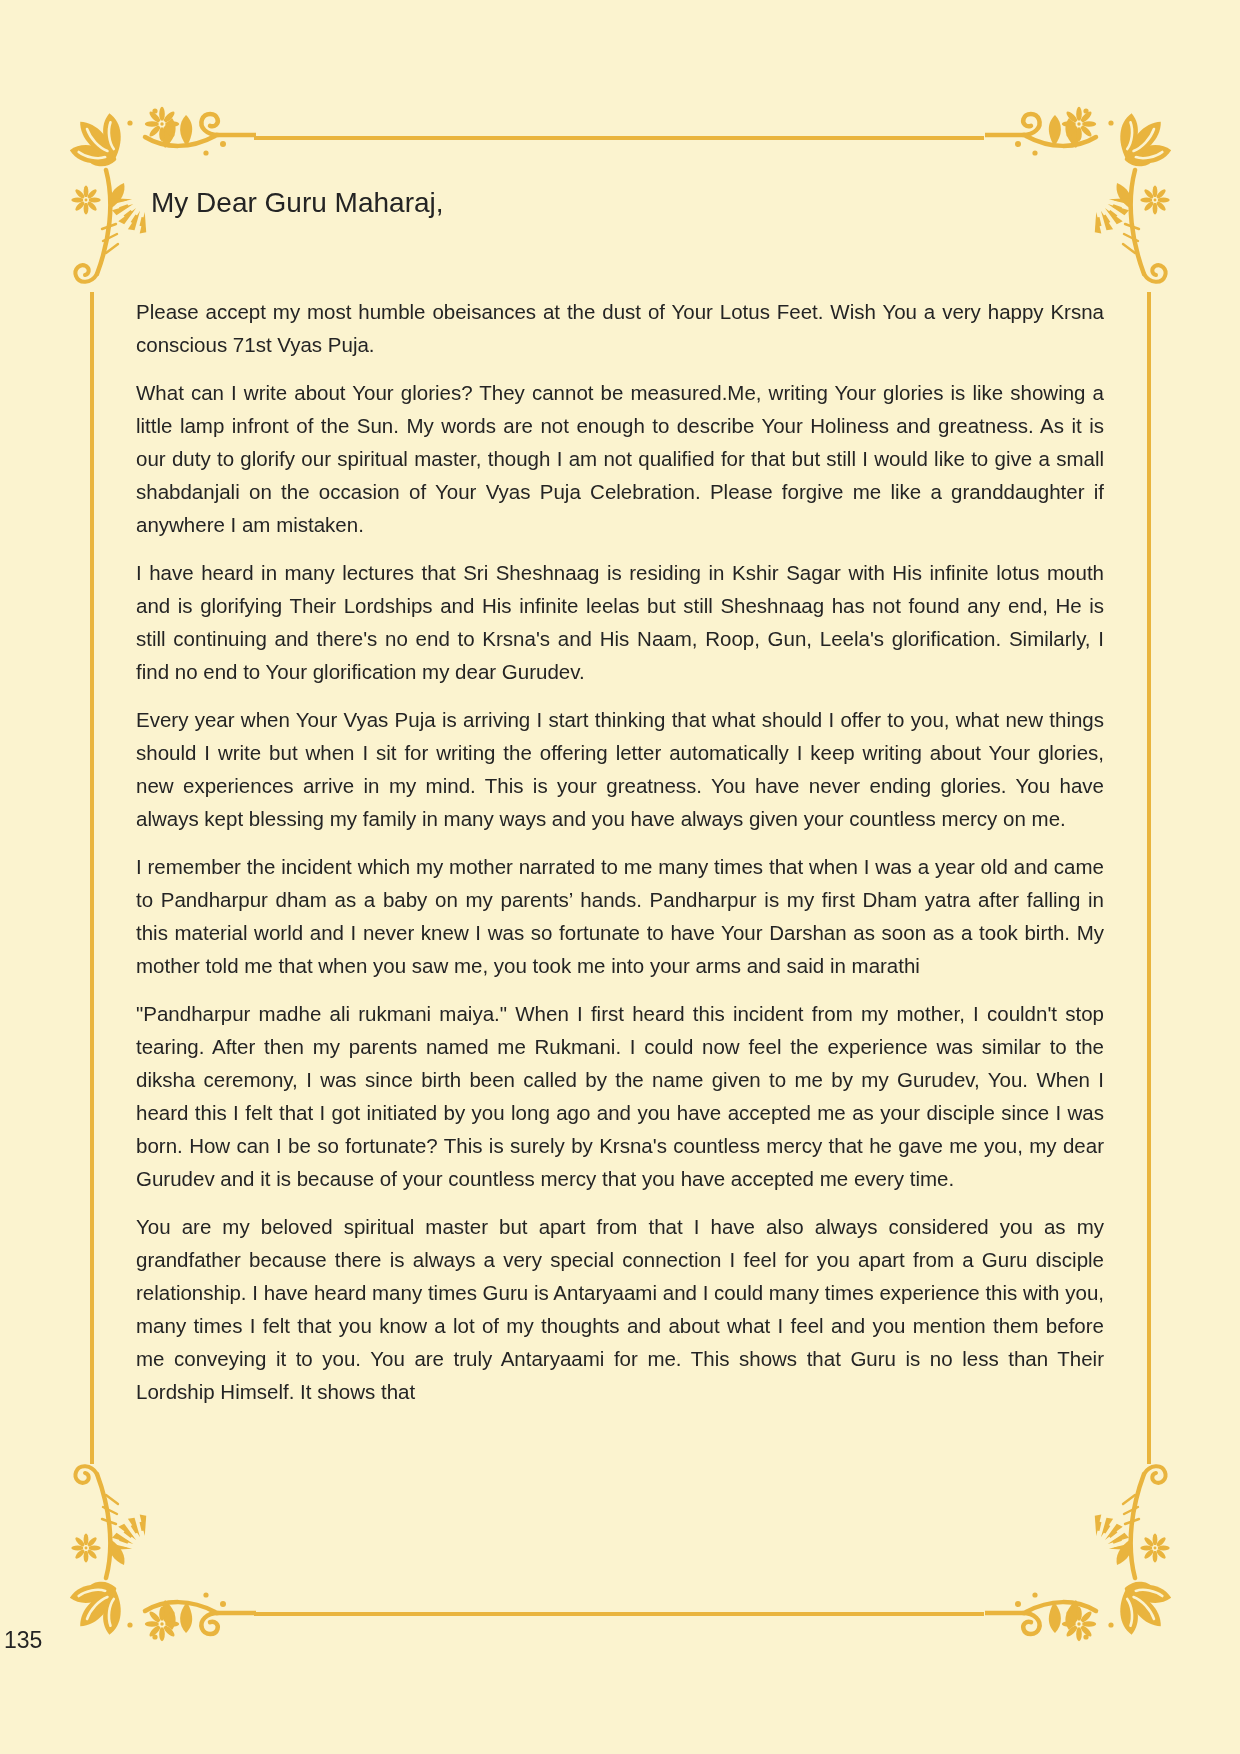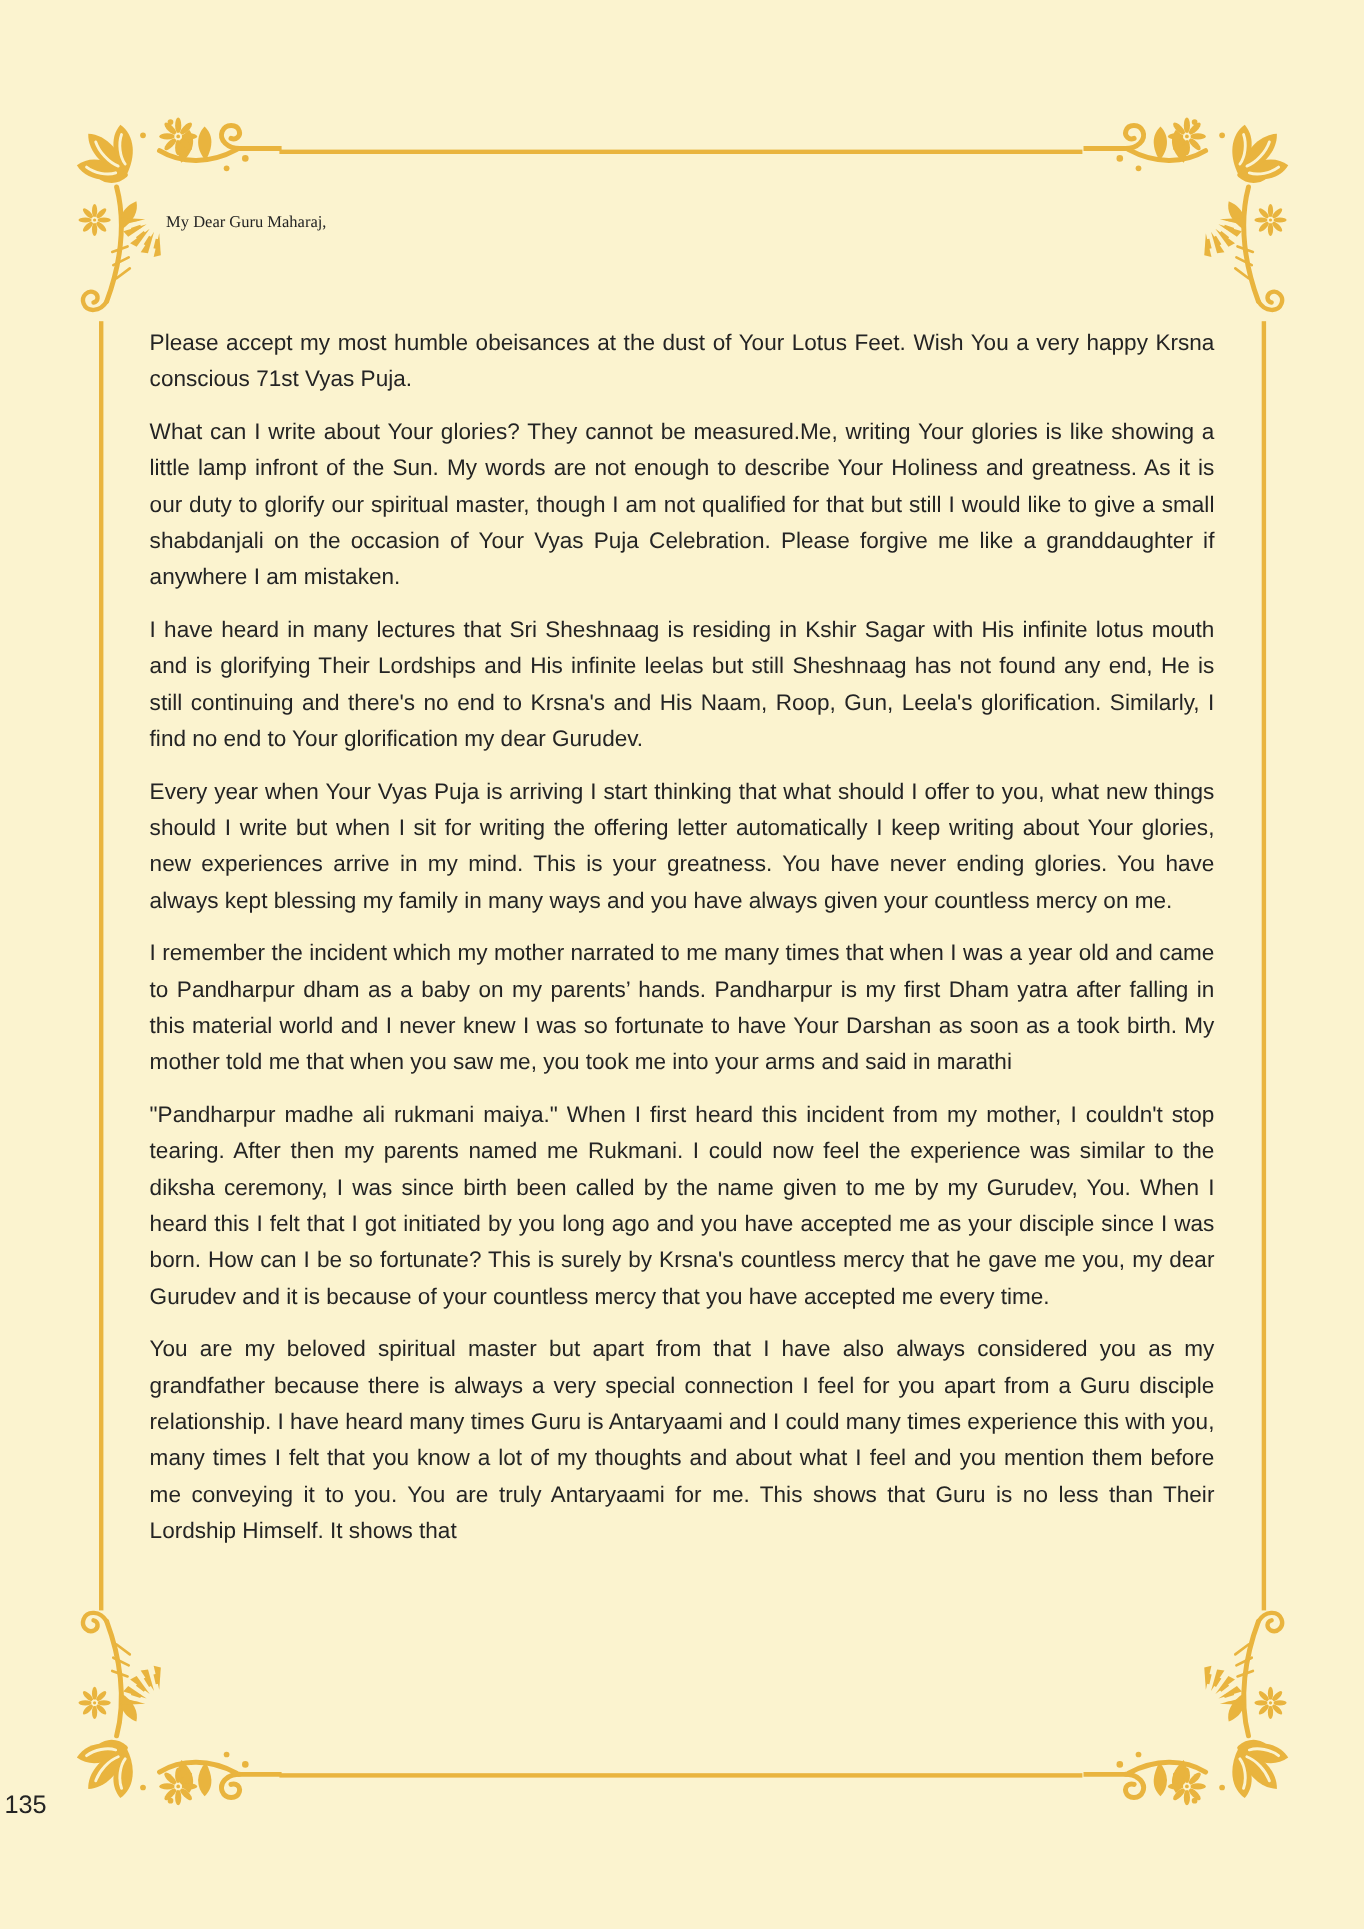--- a/index.html
+++ b/index.html
@@ -27,21 +27,21 @@
   .corner.tr{left:983px;top:96px;transform:scaleX(-1)}
   .corner.bl{left:58px;top:1452px;transform:scaleY(-1)}
   .corner.br{left:983px;top:1452px;transform:scale(-1,-1)}
 
   .content{
     position:absolute;left:136px;top:186px;width:968px;
     font-size:20.5px;line-height:33px;
   }
   .salutation{
     margin:0;padding-left:15px;
-    font-size:15px;line-height:33px;font-weight:400;font-family:Liberation Serif, serif;
+    font-size:28px;line-height:33px;font-weight:400;
   }
   .paragraphs{margin-top:76px}
   .paragraphs p{margin:0 0 15px 0;text-align:justify}
 
   .page-number{
     position:absolute;left:4px;top:1626px;width:100%;
     text-align:left;font-size:23px;line-height:28px;
   }
 </style>
 </head>

